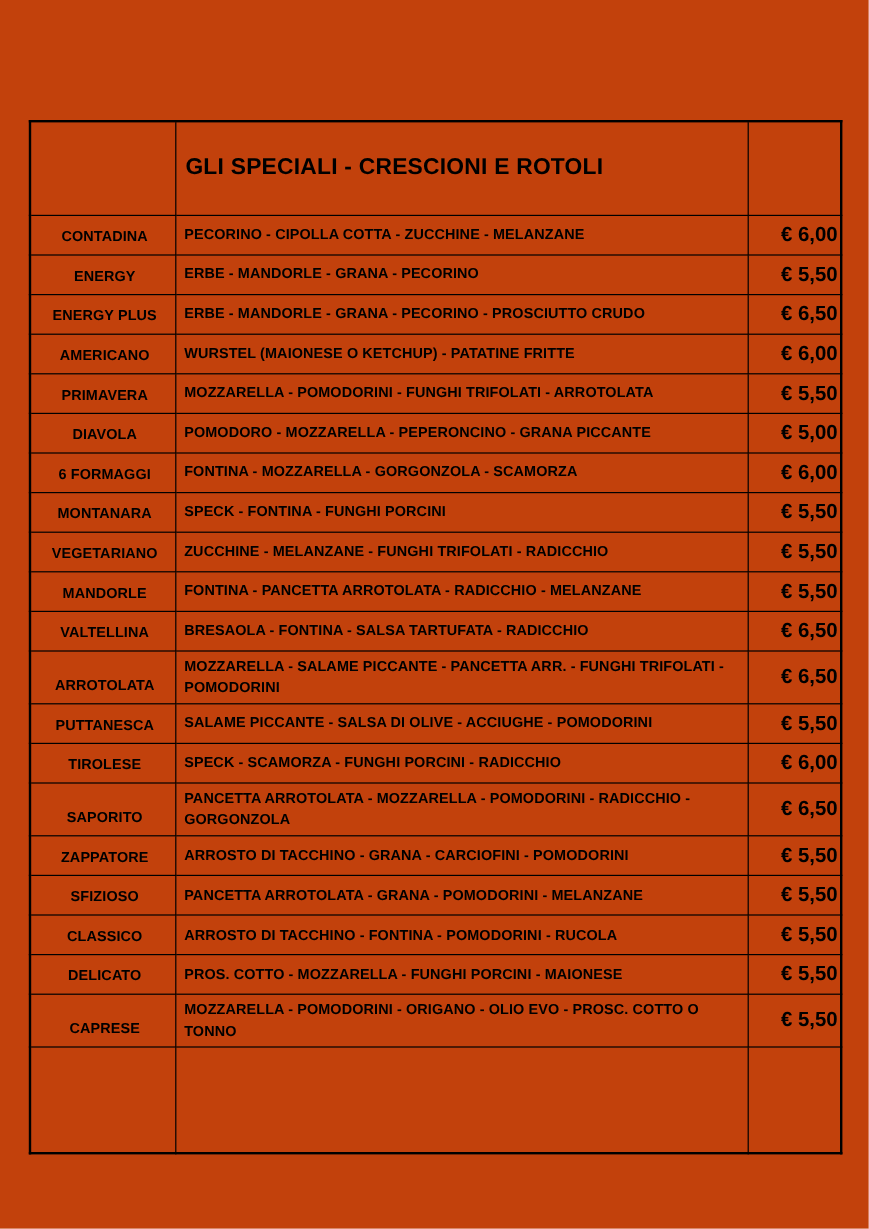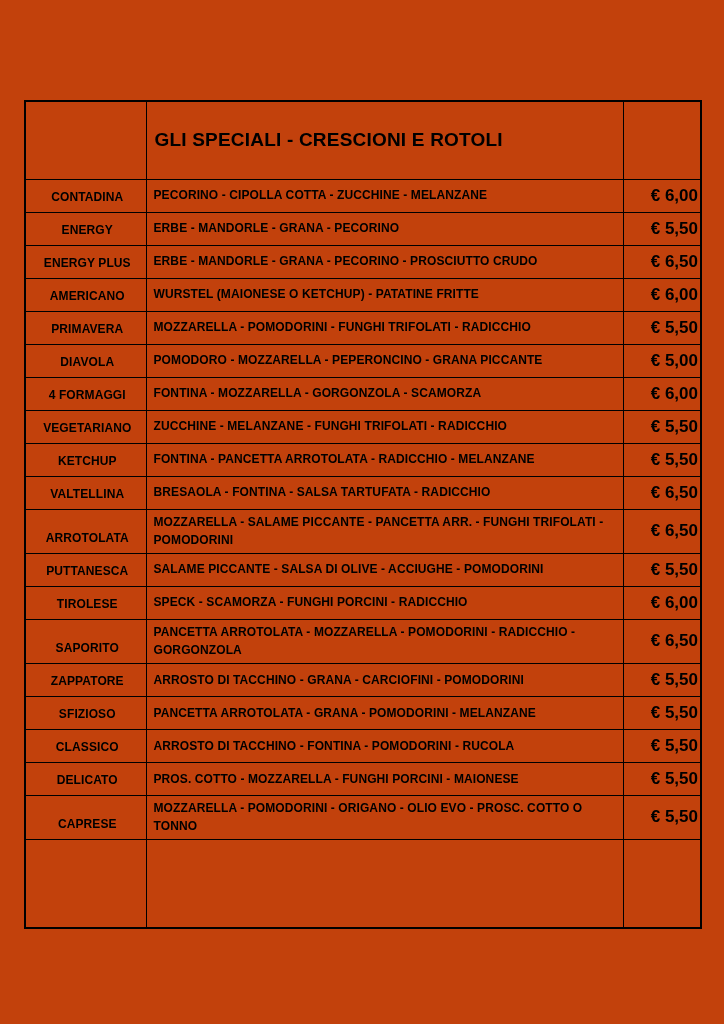--- a/index.html
+++ b/index.html
@@ -104,45 +104,50 @@
   </tr>
 
   <tr class="item-row">
     <td class="name-cell">AMERICANO</td>
     <td class="ing-cell">WURSTEL (MAIONESE O KETCHUP) - PATATINE FRITTE</td>
     <td class="price-cell">€ 6,00</td>
   </tr>
 
   <tr class="item-row">
     <td class="name-cell">PRIMAVERA</td>
-    <td class="ing-cell">MOZZARELLA - POMODORINI - FUNGHI TRIFOLATI - RADICCHIO</td>
+    <td class="ing-cell">MOZZARELLA - POMODORINI - FUNGHI TRIFOLATI - ARROTOLATA</td>
     <td class="price-cell">€ 5,50</td>
   </tr>
 
   <tr class="item-row">
     <td class="name-cell">DIAVOLA</td>
     <td class="ing-cell">POMODORO - MOZZARELLA - PEPERONCINO - GRANA PICCANTE</td>
     <td class="price-cell">€ 5,00</td>
   </tr>
 
   <tr class="item-row">
-    <td class="name-cell">4 FORMAGGI</td>
+    <td class="name-cell">6 FORMAGGI</td>
     <td class="ing-cell">FONTINA - MOZZARELLA - GORGONZOLA - SCAMORZA</td>
     <td class="price-cell">€ 6,00</td>
   </tr>
 
+  <tr class="item-row">
+    <td class="name-cell">MONTANARA</td>
+    <td class="ing-cell">SPECK - FONTINA - FUNGHI PORCINI</td>
+    <td class="price-cell">€ 5,50</td>
+  </tr>
 
   <tr class="item-row">
     <td class="name-cell">VEGETARIANO</td>
     <td class="ing-cell">ZUCCHINE - MELANZANE - FUNGHI TRIFOLATI - RADICCHIO</td>
     <td class="price-cell">€ 5,50</td>
   </tr>
 
   <tr class="item-row">
-    <td class="name-cell">KETCHUP</td>
+    <td class="name-cell">MANDORLE</td>
     <td class="ing-cell">FONTINA - PANCETTA ARROTOLATA - RADICCHIO - MELANZANE</td>
     <td class="price-cell">€ 5,50</td>
   </tr>
 
 
   <tr class="item-row">
     <td class="name-cell">VALTELLINA</td>
     <td class="ing-cell">BRESAOLA - FONTINA - SALSA TARTUFATA - RADICCHIO</td>
     <td class="price-cell">€ 6,50</td>
   </tr>

